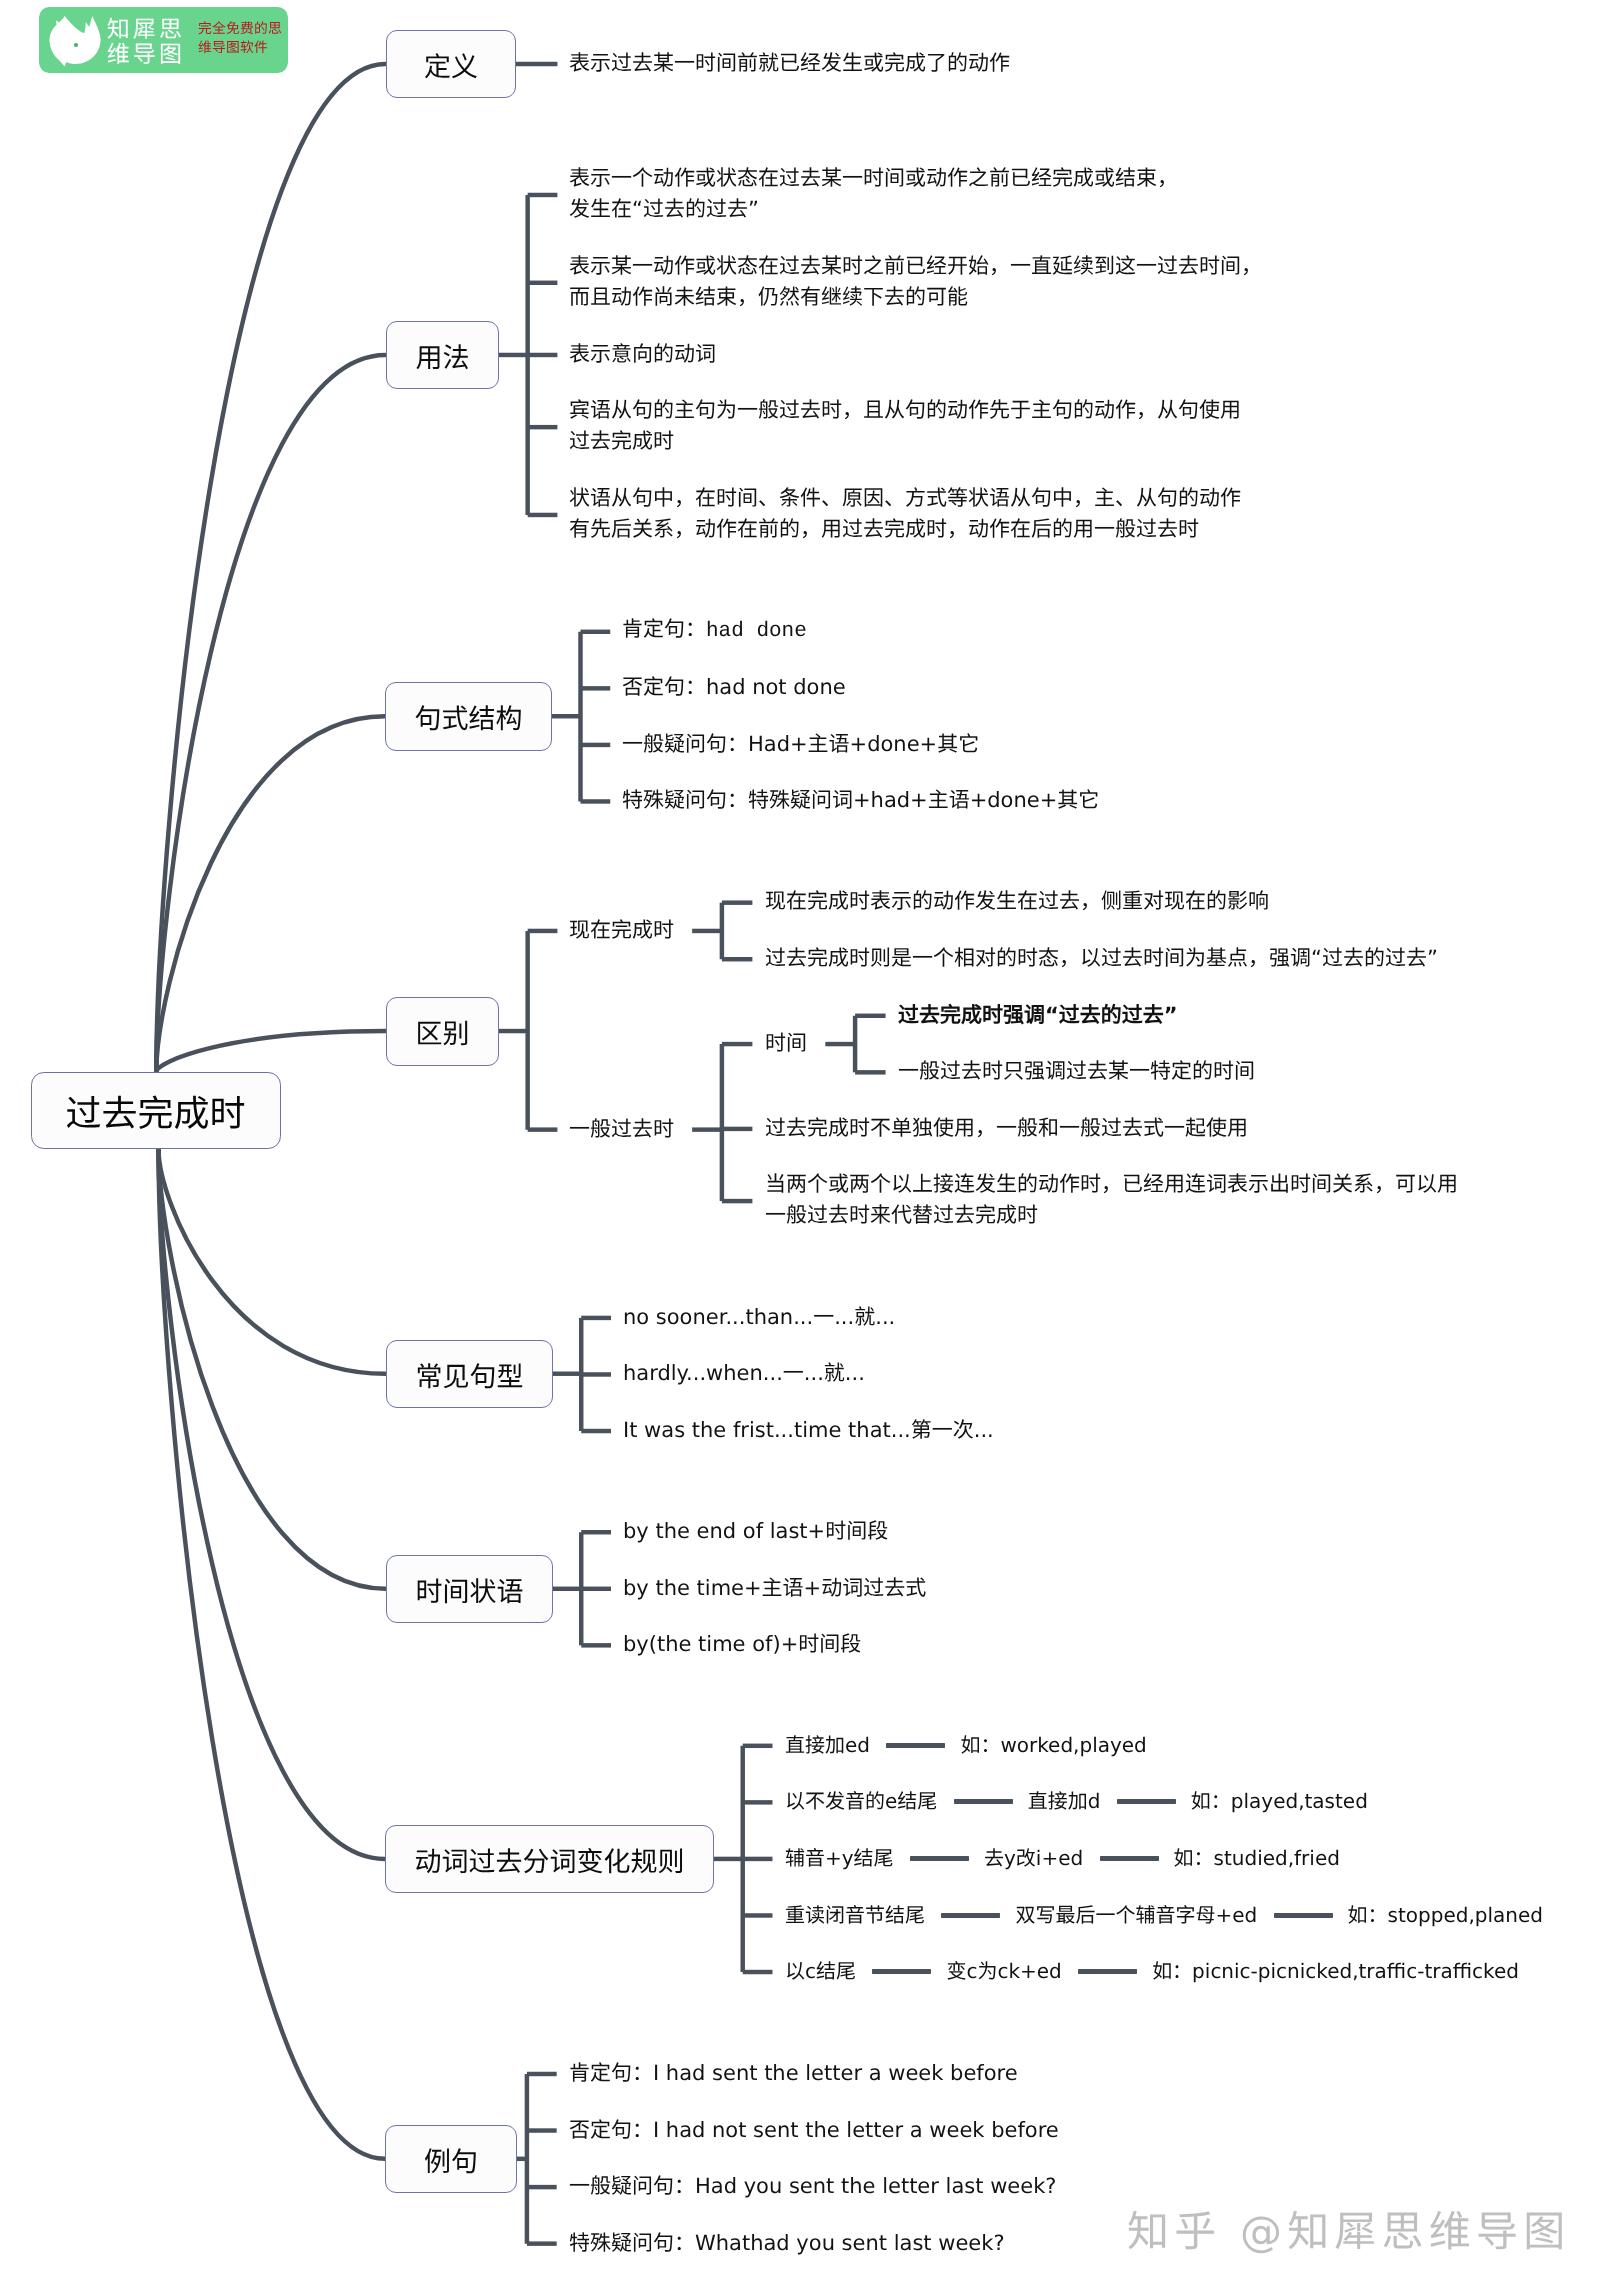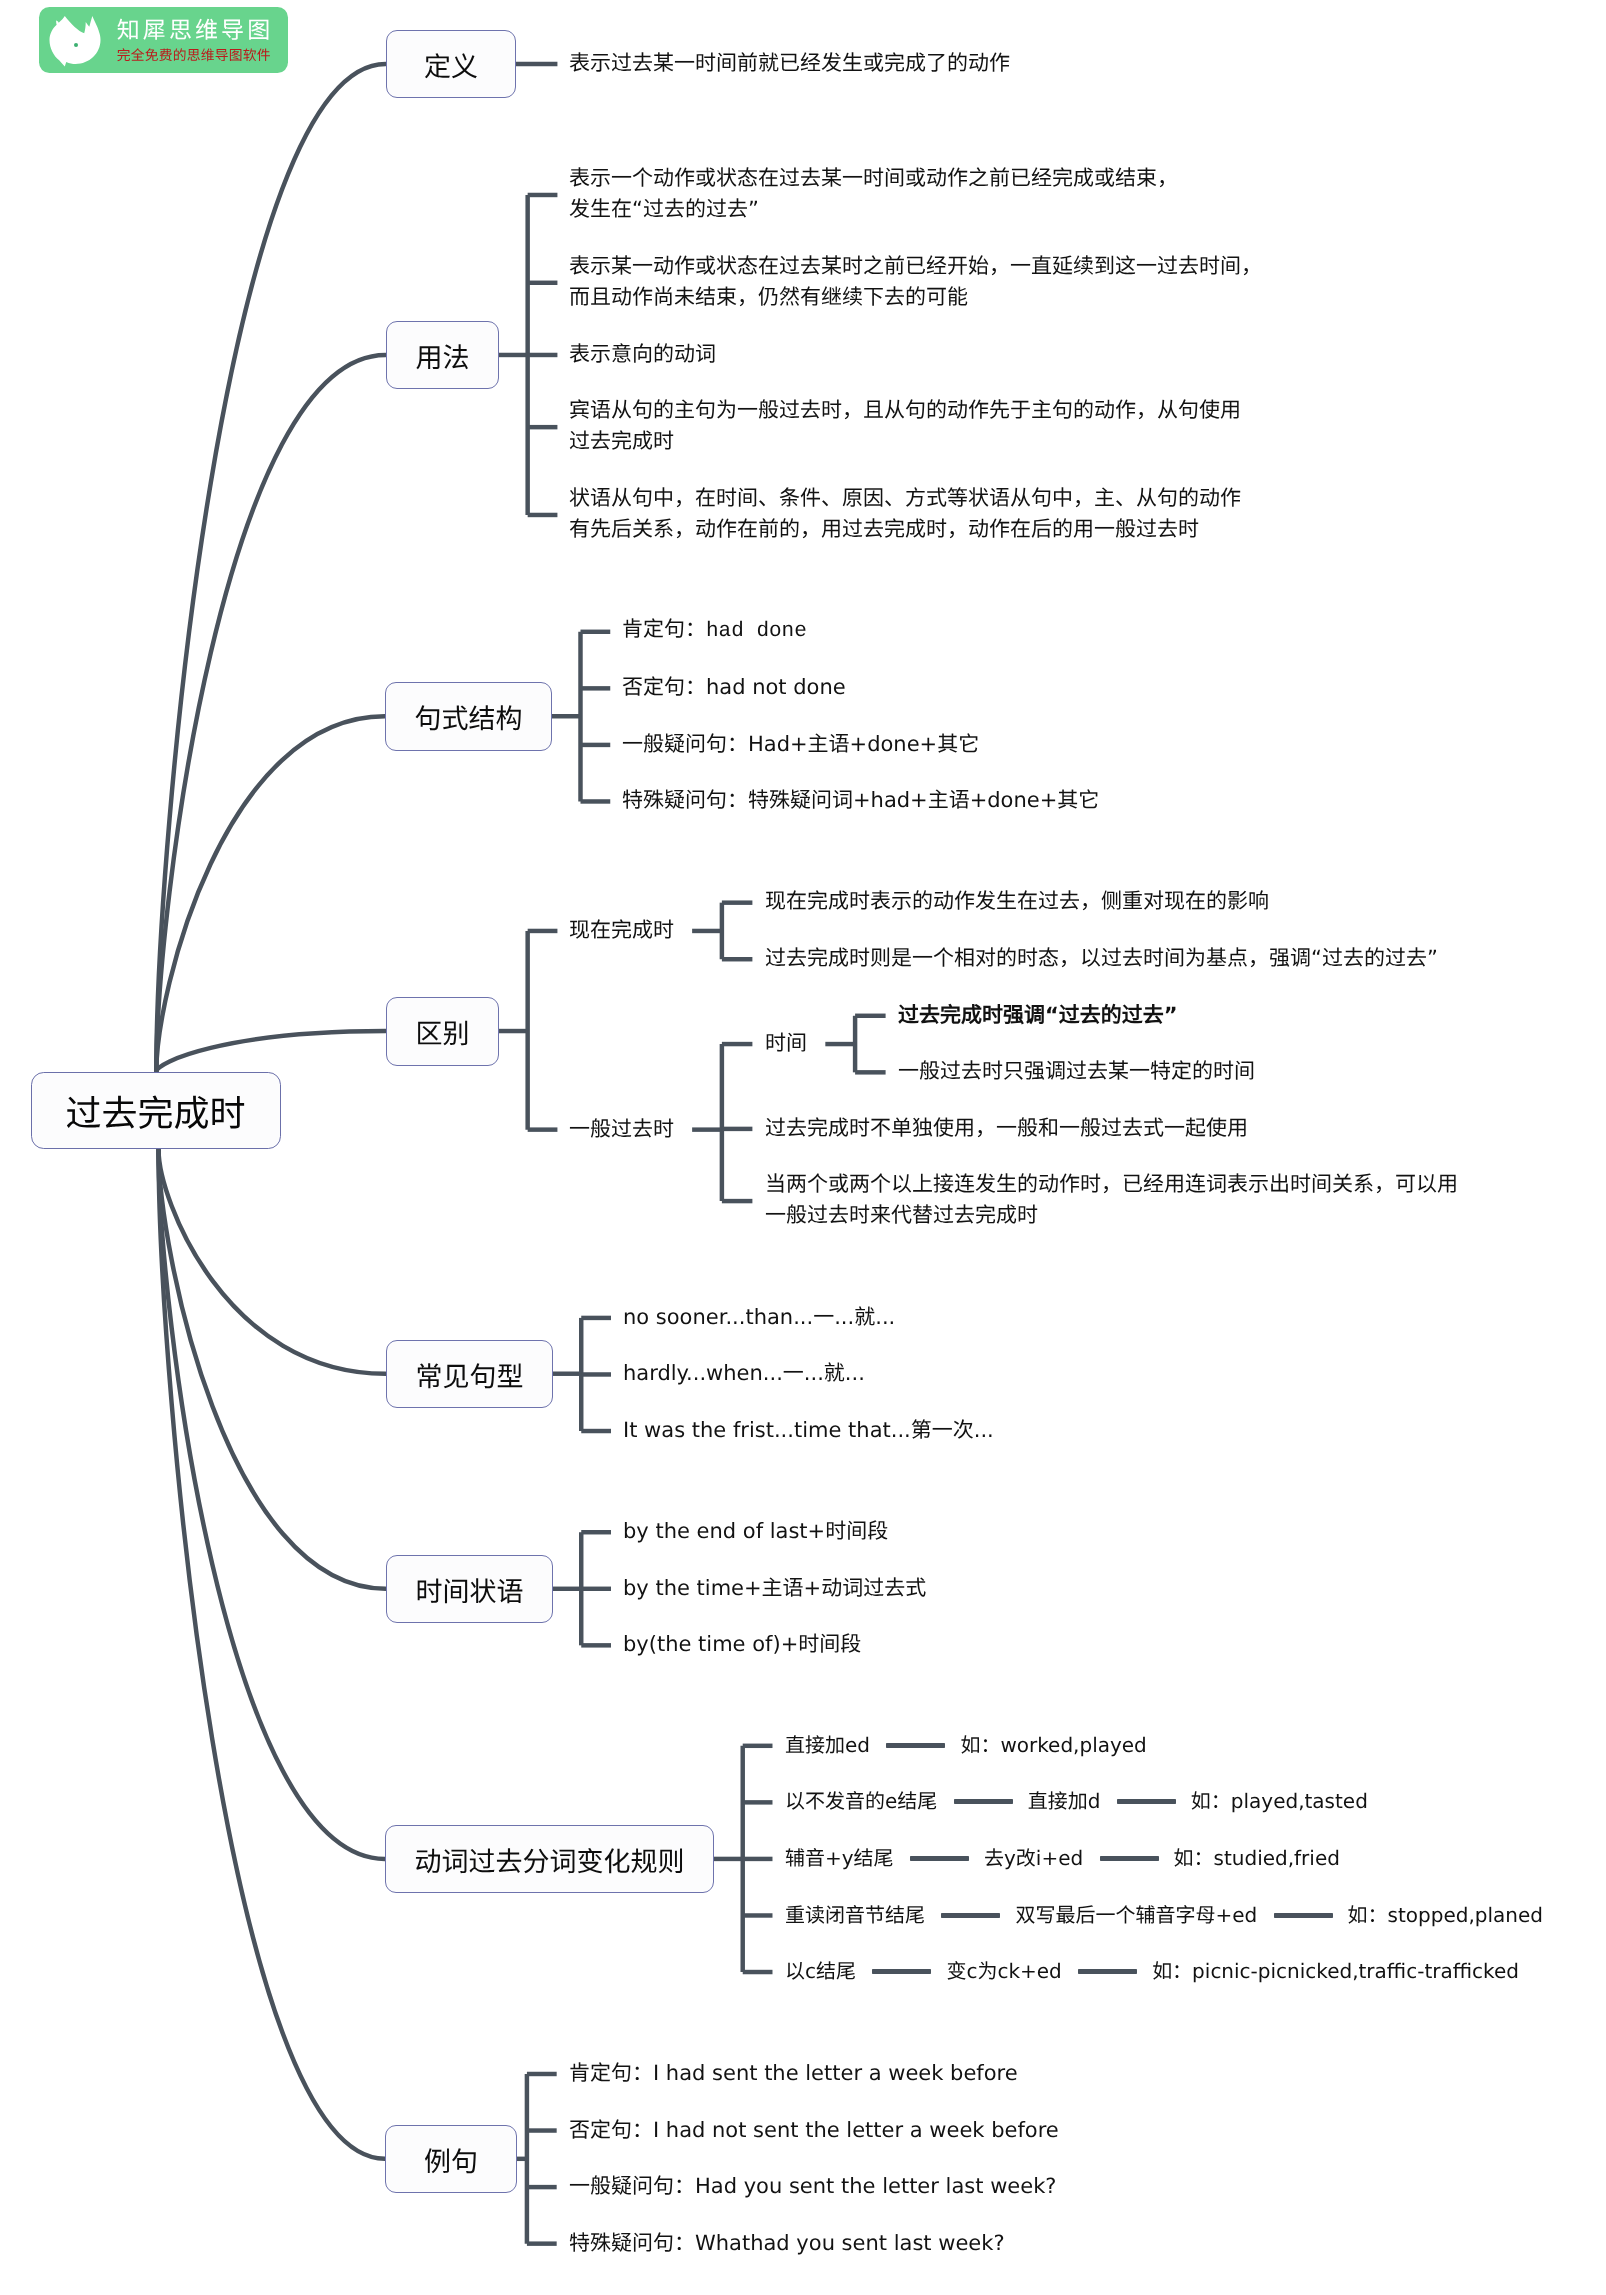--- a/index.html
+++ b/index.html
@@ -16,21 +16,21 @@
         font-size:36px;color:#080808;white-space:nowrap;}
   .leaf{position:absolute;font-size:21px;line-height:31px;white-space:pre;color:#121212;}
   .chain{position:absolute;display:flex;align-items:center;font-size:20px;color:#121212;
          white-space:nowrap;line-height:31px;}
   .chain .cl{display:inline-block;width:59px;height:4.5px;background:#49525c;
              margin:0 15px 0 16.4px;flex:none;border-radius:0.7px;}
   
   #logo{position:absolute;left:39px;top:6.7px;width:249px;height:66px;background:#68d48d;
         border-radius:10.4px;display:flex;align-items:center;}
   #logo .ricon{width:52px;height:51px;margin-left:9.7px;flex:none;margin-top:3.7px;}
-  #logo .ltxt{margin-left:16px;display:flex;flex-direction:column;margin-top:6px;}
+  #logo .ltxt{margin-left:6px;display:flex;margin-top:6px;}
   #logo .ltitle{font-size:23px;color:#fff;letter-spacing:3.1px;line-height:25px;}
   #logo .lsub{font-size:13.8px;color:#b91c1c;letter-spacing:0.2px;line-height:19.4px;margin-top:2.2px;}
   #wm{position:absolute;left:1127px;top:2204px;font-size:42px;color:#bfbfbf;white-space:nowrap;letter-spacing:5.2px;
       line-height:55px;}
 </style>
 </head>
 <body>
 
 <div id="canvas">
   <svg id="links" viewBox="0 0 2158 3084">
@@ -199,14 +199,15 @@
       </div>
       <div class="node1" style="left: 385px; top: 2125px; width: 132px; height: 68px;">
         <span>例句</span>
       </div>
       <div class="leaf" style="left: 569px; top: 2058px;">肯定句：I had sent the letter a week before</div>
       <div class="leaf" style="left: 569px; top: 2115px;">否定句：I had not sent the letter a week before</div>
       <div class="leaf" style="left: 569px; top: 2171px;">一般疑问句：Had you sent the letter last week?</div>
       <div class="leaf" style="left: 569px; top: 2228px;">特殊疑问句：Whathad you sent last week?</div>
     </div>
 
+  <div id="wm">知乎 @知犀思维导图</div>
 </div>
 
 
 </body></html>

